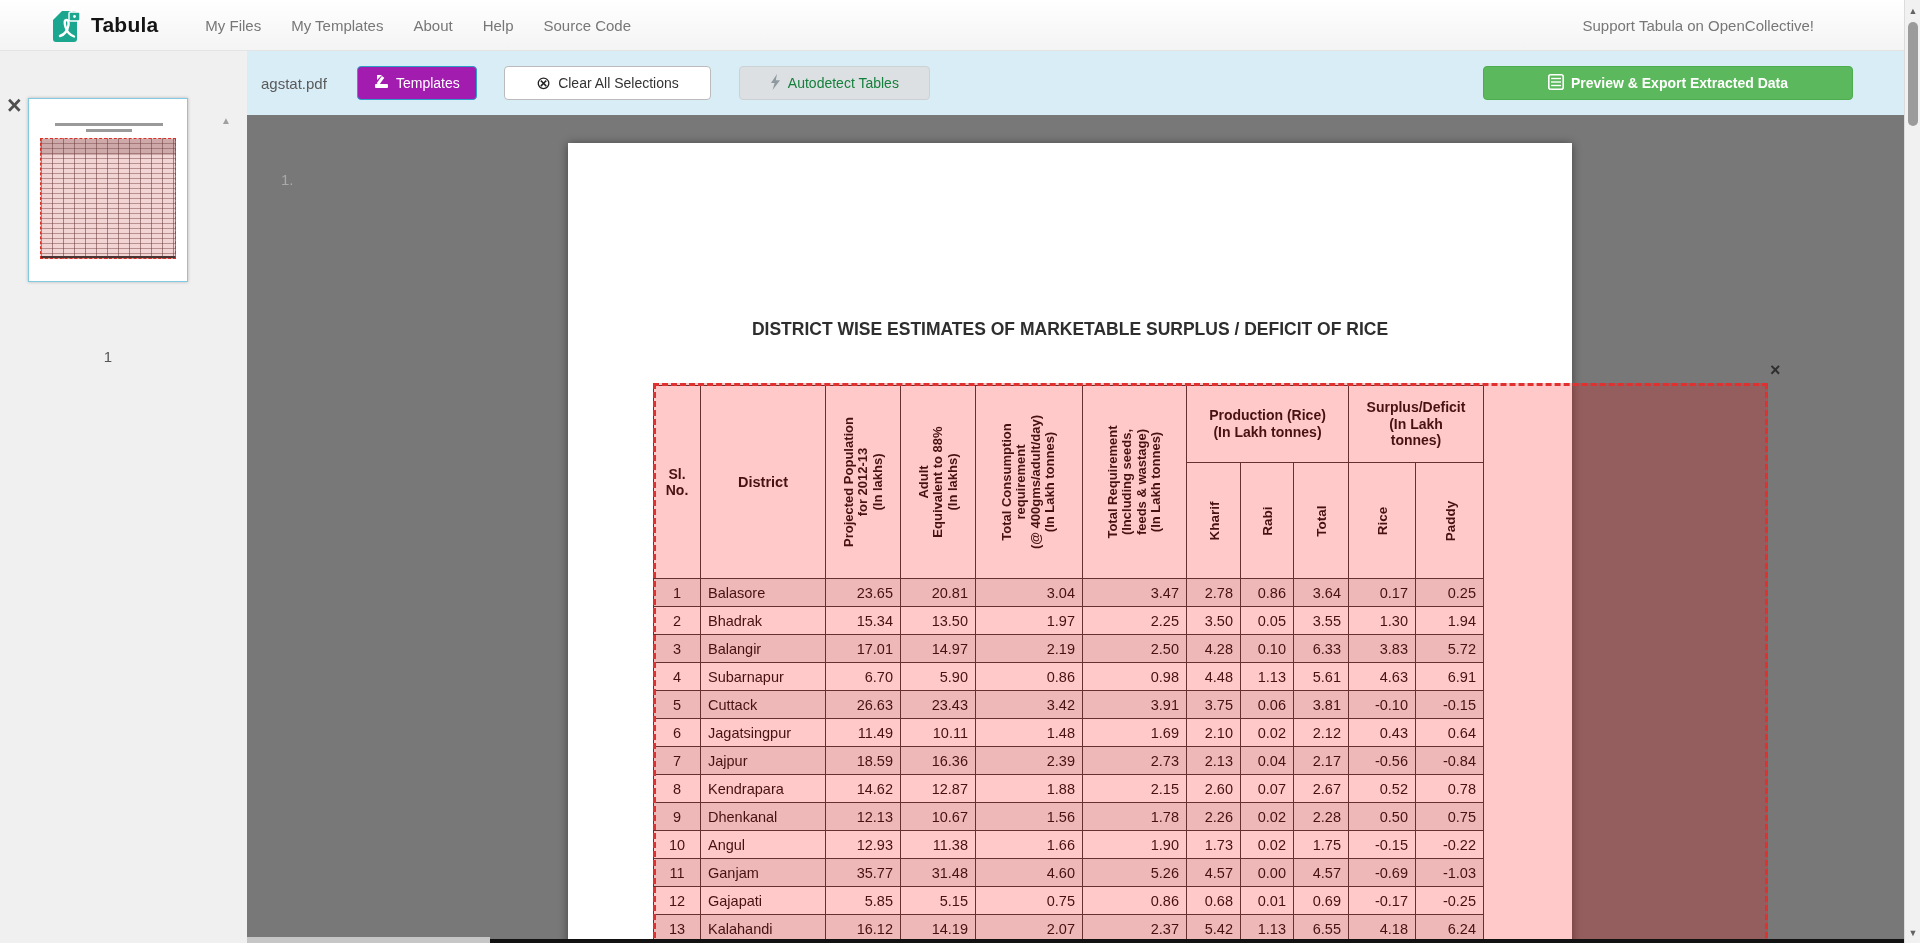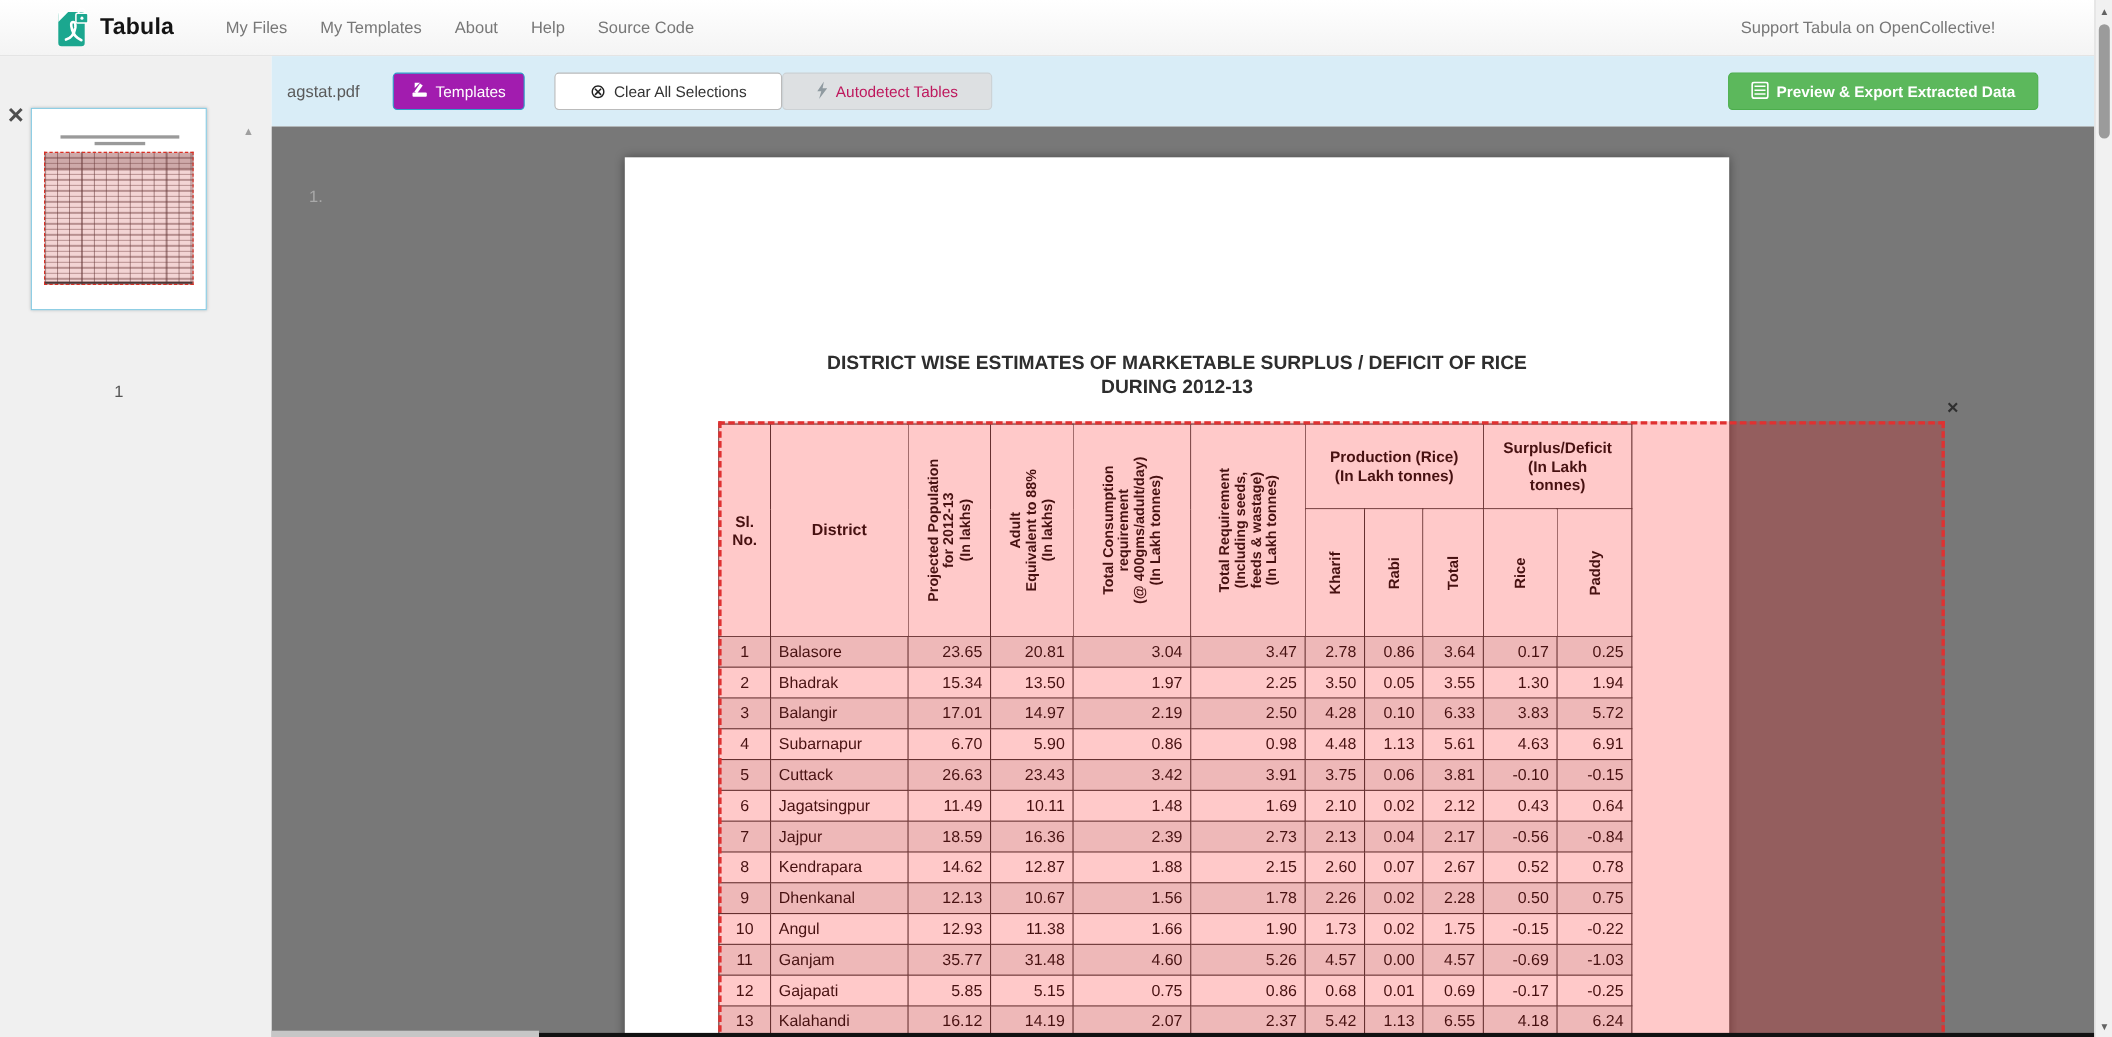--- a/index.html
+++ b/index.html
@@ -36,22 +36,22 @@
   .sb-up   { left:221px; top:64px; }
 
   
   .toolbar { position:absolute; left:247px; top:51px; width:1657px; height:64px; background:#d9edf7;
     display:flex; align-items:center; }
   .filename { margin-left:14px; font-size:15px; color:#5a5a5a; }
   .btn { height:34px; display:inline-flex; align-items:center; justify-content:center; gap:7px;
     border-radius:4px; font-size:14px; padding:0 14px; cursor:pointer; border:1px solid transparent; white-space:nowrap; }
   .btn-templates { margin-left:30px; width:120px; background:#a21caf; border-color:#2d9ec7; color:#fff; }
   .btn-clear { margin-left:27px; width:207px; background:#ffffff; border-color:#bbb; color:#333; }
-  .btn-auto { width:191px; background:#dde0e2; border-color:#ccd1d4; color:#be185d; cursor:default; }
-  .btn-export { margin-left:auto; margin-right:51px; width:282px; background:#5cb85c; border-color:#4cae4c; color:#fff; font-weight:bold; }
+  .btn-auto { margin-left:28px; width:191px; background:#dde0e2; border-color:#ccd1d4; color:#15803d; cursor:default; }
+  .btn-export { margin-left:auto; margin-right:51px; width:370px; background:#5cb85c; border-color:#4cae4c; color:#fff; font-weight:bold; }
   .glyph-clear { font-size:18px; line-height:1; color:#1f1f1f; font-weight:normal; }
 
   
   .main { position:absolute; left:247px; top:115px; width:1657px; height:828px; background:#787878; overflow:hidden; }
   .pagenum { position:absolute; left:34px; top:56px; font-size:15px; color:#a9a9a9; }
   .page { position:absolute; left:321px; top:28px; width:1004px; height:900px; background:#fff;
     box-shadow:0 1px 9px rgba(0,0,0,.45); cursor:crosshair; }
   .doc-title1 { position:absolute; left:0; right:0; top:176px; text-align:center; font-size:17.5px; font-weight:bold; color:#2e2e2e; }
   .doc-title2 { position:absolute; left:0; right:0; top:198px; text-align:center; font-size:17.5px; font-weight:bold; color:#2e2e2e; }
 
@@ -163,21 +163,20 @@
     </span>
     <span>Preview &amp; Export Extracted Data</span>
   </div>
 </div>
 
 <div class="main">
   <div class="pagenum">1.</div>
 
   <div class="page">
     <div class="doc-title1">DISTRICT WISE ESTIMATES OF MARKETABLE SURPLUS / DEFICIT OF RICE</div>
-    <div class="doc-title2">DURING 2012-13</div>
 
     <table class="rice">
       <colgroup>
         <col style="width:47px">
           <col style="width:125px">
           <col style="width:75px">
           <col style="width:75px">
         <col style="width:107px">
           <col style="width:104px">
           <col style="width:54px">

